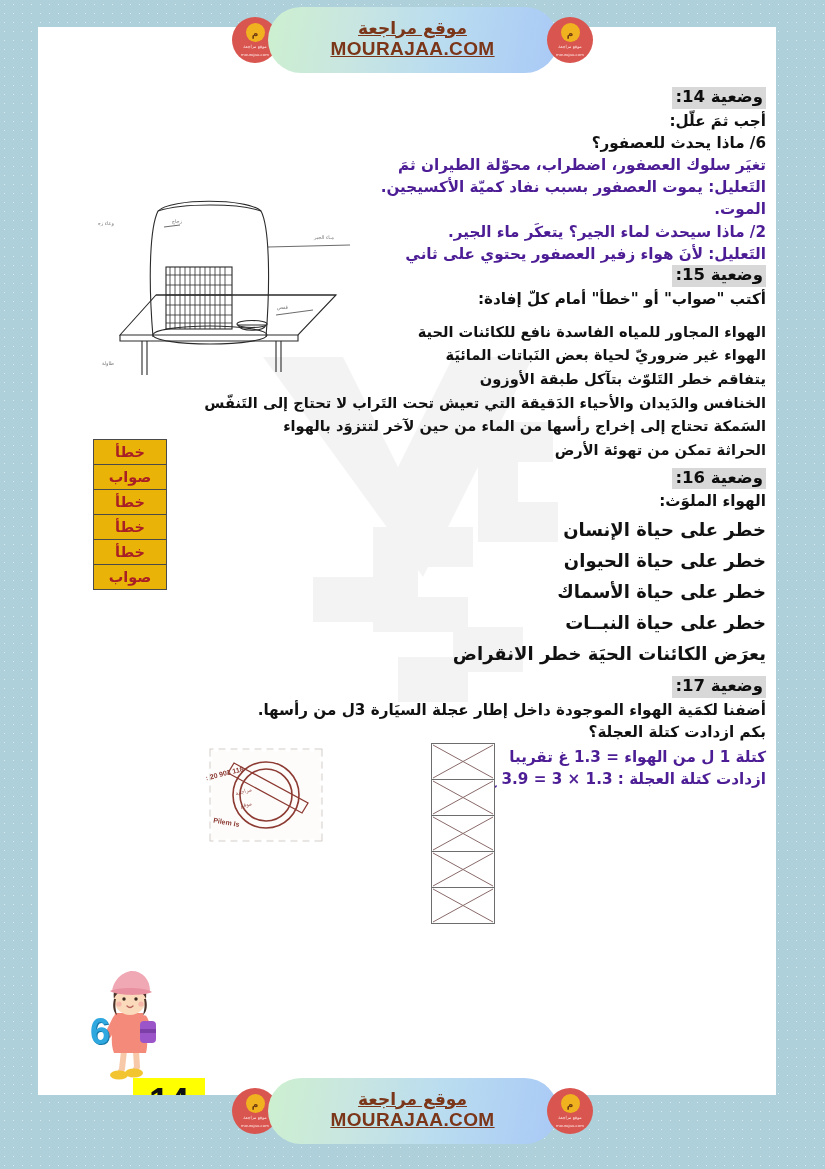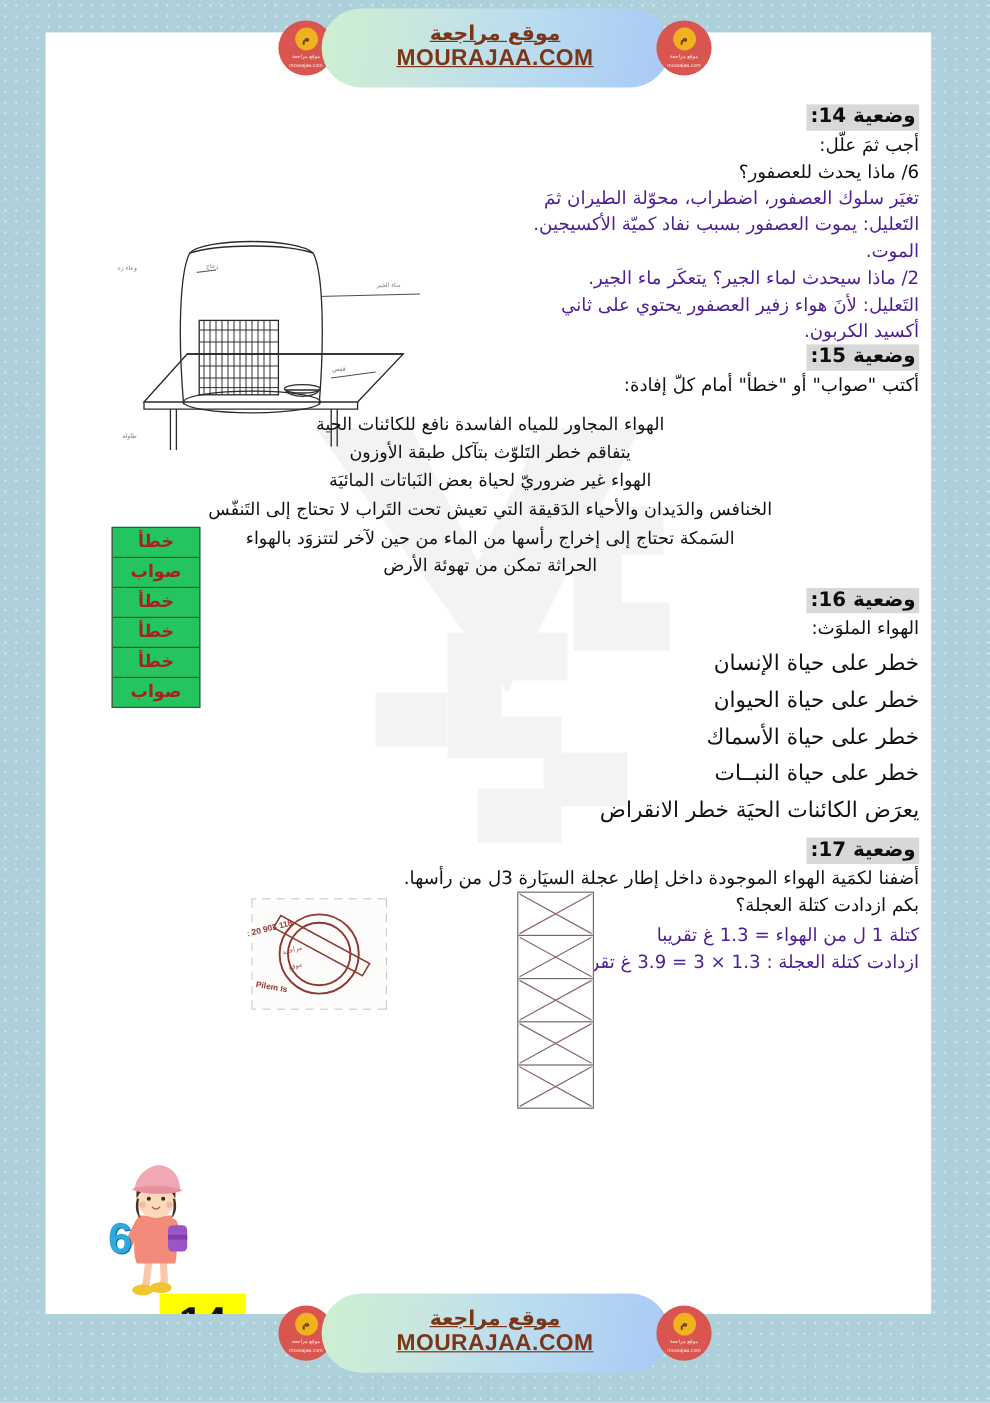--- a/index.html
+++ b/index.html
@@ -149,51 +149,50 @@
     background: #d8d8d8;
     display: inline-block;
     padding: 0 3px 1px 3px;
     margin: 0;
     line-height: 1.25;
   }
   .head-row { text-align: right; margin: 0 0 1px 0; }
   .line {
     font-family: "DejaVu Sans", sans-serif;
     font-size: 15.2px;
-    font-weight: normal;
+    font-weight: bold;
     color: #111;
     line-height: 1.46;
     margin: 0;
     white-space: nowrap;
   }
   .line.red {
     color: #4c1d95;
   }
   .line.statement {
-    text-align: center;
     font-size: 14.6px;
     line-height: 1.62;
   }
   .line.opt {
     font-size: 18px;
     line-height: 1.72;
   }
   .spacer-3 { height: 3px; }
   .spacer-6 { height: 6px; }
   .spacer-10 { height: 10px; }
 
   
   .tf-boxes {
     position: absolute;
     left: 55px;
     top: 412px;
     width: 72px;
     z-index: 5;
     border: 1px solid #4a4a4a;
-    background: #22c55e;
+    background: #eab308;
   }
   .tf-cell {
     height: 24px;
     border-bottom: 1px solid #4a4a4a;
     display: flex;
     align-items: center;
     justify-content: center;
     font-family: "DejaVu Sans", sans-serif;
     font-size: 14.5px;
     font-weight: bold;
@@ -484,30 +483,29 @@
     <div class="head-row">
       <span class="ex-head">وضعية 14:</span>
     </div>
     <p class="line">أجب ثمَ علّل:</p>
     <p class="line">6/ ماذا يحدث للعصفور؟</p>
     <p class="line red">تغيَر سلوك العصفور، اضطراب، محوّلة الطيران ثمَ</p>
     <p class="line red">التَعليل: يموت العصفور بسبب نفاد كميّة الأكسيجين.</p>
     <p class="line red">الموت.</p>
     <p class="line red">2/ ماذا سيحدث لماء الجير؟ يتعكَر ماء الجير.</p>
     <p class="line red">التَعليل: لأنَ هواء زفير العصفور يحتوي على ثاني</p>
-    <p class="line red">أكسيد الكربون.</p>
 
     <div class="head-row">
       <span class="ex-head">وضعية 15:</span>
     </div>
     <p class="line">أكتب "صواب" أو "خطأ" أمام كلّ إفادة:</p>
     <div class="spacer-10"></div>
     <p class="line statement">الهواء المجاور للمياه الفاسدة نافع للكائنات الحية</p>
+    <p class="line statement">الهواء غير ضروريّ لحياة بعض النَباتات المائيَة</p>
     <p class="line statement">يتفاقم خطر التَلوّث بتآكل طبقة الأوزون</p>
-    <p class="line statement">الهواء غير ضروريّ لحياة بعض النَباتات المائيَة</p>
     <p class="line statement">الخنافس والدَيدان والأحياء الدَقيقة التي تعيش تحت التَراب لا تحتاج إلى التَنفّس</p>
     <p class="line statement">السَمكة تحتاج إلى إخراج رأسها من الماء من حين لآخر لتتزوَد بالهواء</p>
     <p class="line statement">الحراثة تمكن من تهوئة الأرض</p>
 
     <div class="spacer-6"></div>
 
     <div class="head-row">
       <span class="ex-head">وضعية 16:</span>
     </div>
     <p class="line">الهواء الملوَث:</p>

